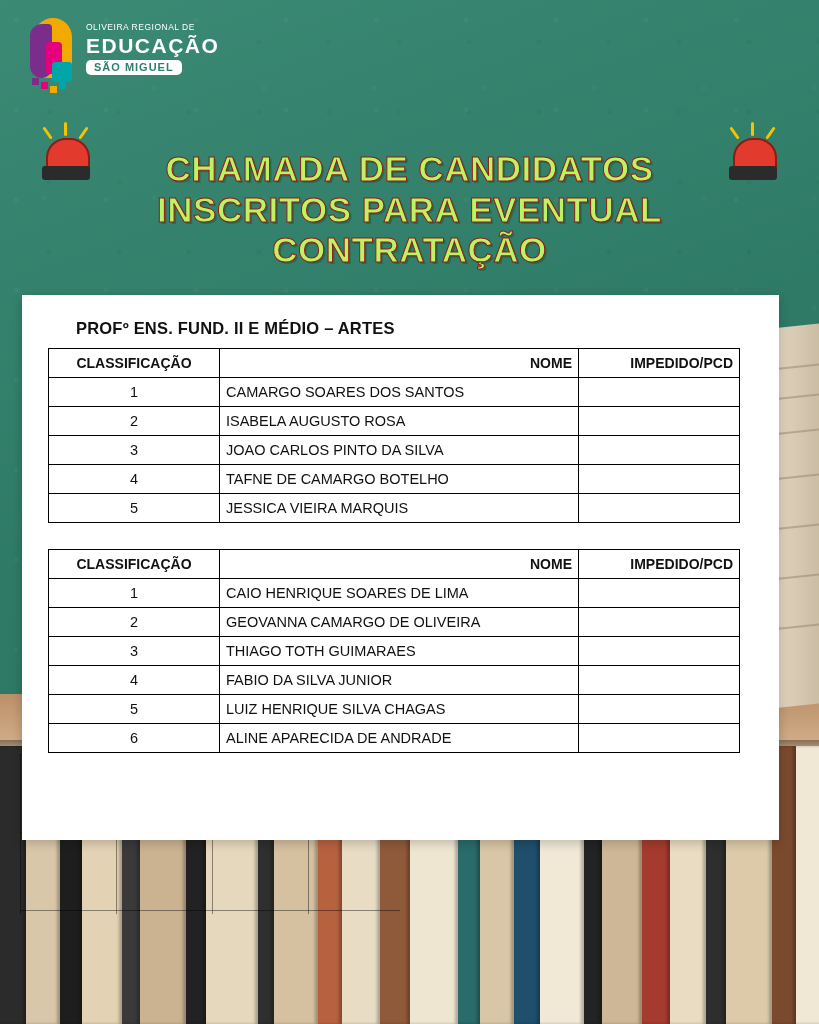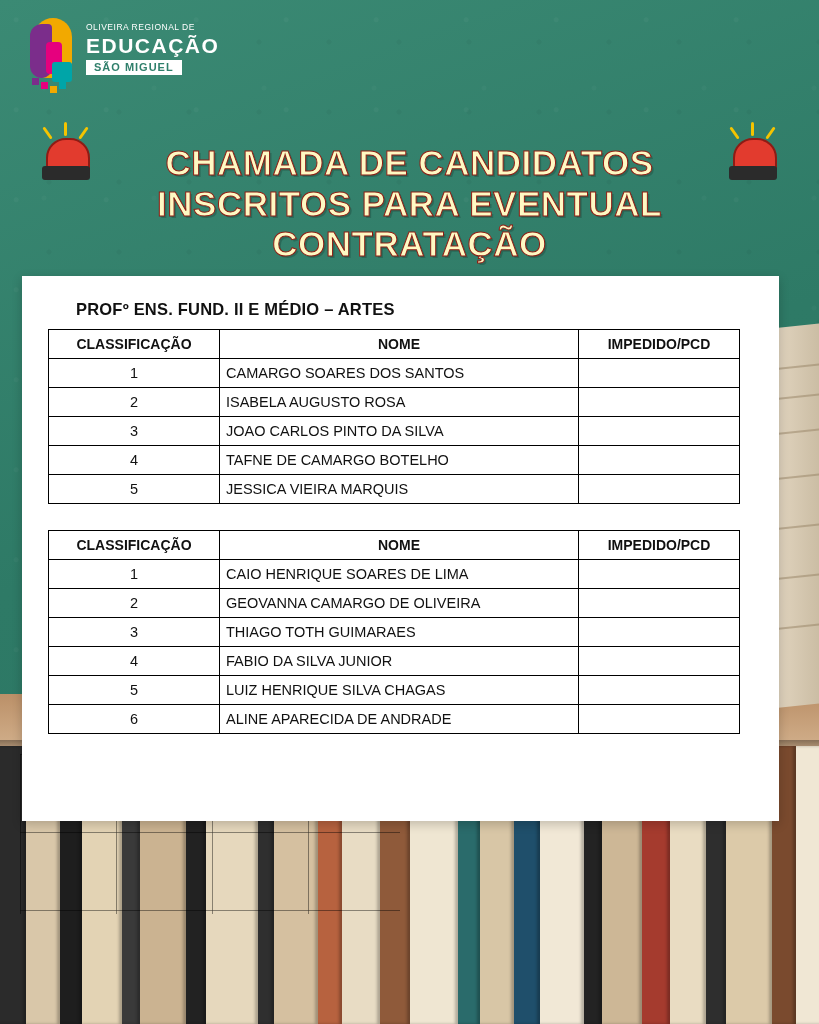--- a/index.html
+++ b/index.html
@@ -161,30 +161,30 @@
   }
   .logo-text .city {
     display: inline-block;
     margin-top: 4px;
     background: #ffffff;
     color: #2f7f6b;
     font-size: 11px;
     font-weight: 700;
     letter-spacing: 1px;
     padding: 2px 8px;
-    border-radius: 0;
+    border-radius: 5px;
   }
 
   
   .title {
     position: absolute;
-    top: 120px;
+    top: 126px;
     left: 0; right: 0;
     text-align: center;
-    color: #fef9c3;
+    color: #bef264;
     font-size: 35px;
     font-weight: 700;
     line-height: 1.15;
     letter-spacing: .5px;
     text-transform: uppercase;
     -webkit-text-stroke: 1px #8e1a12;
     text-shadow: 2px 2px 0 rgba(0,0,0,.18);
     padding: 0 95px;
   }
 
@@ -218,21 +218,21 @@
     border-radius: 2px;
   }
   .siren .gl.a { left: 26px; top: 0px; }
   .siren .gl.b { left: 8px; top: 4px; transform: rotate(-35deg); }
   .siren .gl.c { left: 44px; top: 4px; transform: rotate(35deg); }
 
   
   .card {
     position: absolute;
     left: 22px;
-    top: 276px;
+    top: 295px;
     width: 757px;
     height: 545px;
     background: #ffffff;
     box-shadow: 0 3px 10px rgba(0,0,0,.2);
     padding: 16px 26px 0 26px;
     box-sizing: border-box;
     overflow: hidden;
   }
   .sec-title {
     font-size: 16.5px;
@@ -251,21 +251,21 @@
     border: 1.5px solid #000;
     font-size: 14.5px;
     color: #111;
     height: 28px;
     padding: 0 6px;
     font-weight: 400;
   }
   table.listing th {
     font-weight: 700;
     font-size: 14px;
-    text-align: center;
+    text-align: right;
   }
   table.listing th.c-class,
   table.listing td.c-class {
     width: 158px;
     text-align: center;
   }
   table.listing th.c-class { text-align: center; }
   table.listing th.c-imp,
   table.listing td.c-imp {
     width: 148px;

